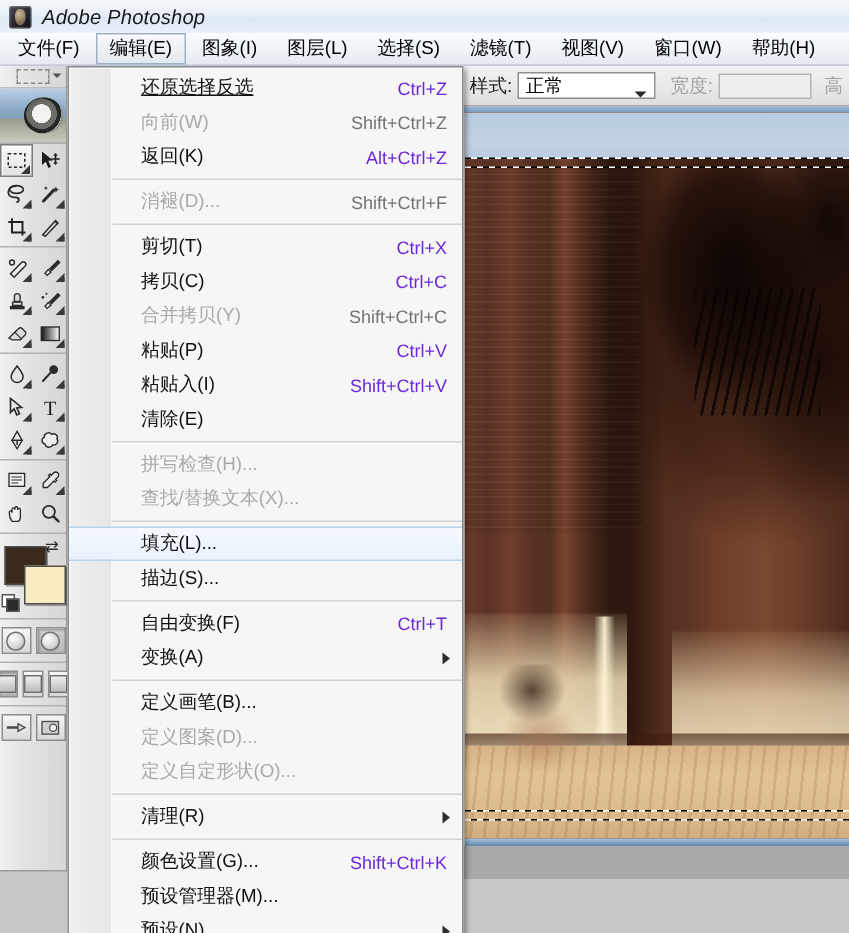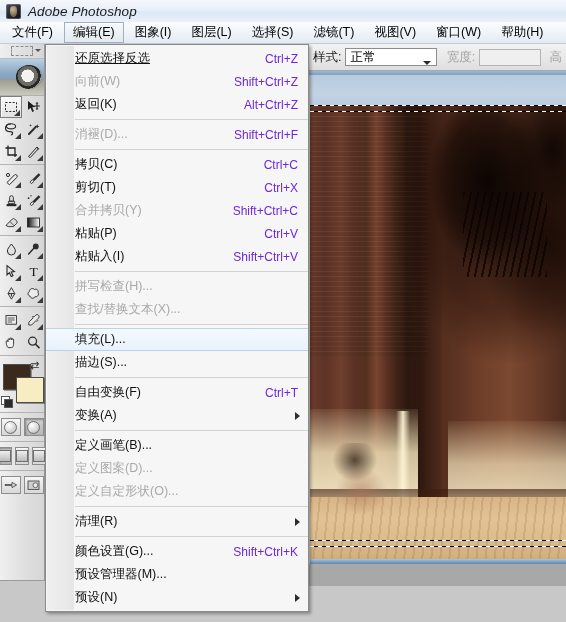--- a/index.html
+++ b/index.html
@@ -261,24 +261,24 @@
   #menu-gutter{
     position:absolute;left:1px;top:1px;bottom:1px;width:27px;
     background:linear-gradient(to right,#efefef,#e6e6e6);
     pointer-events:none;
   }
   .mi{
     position:relative;height:23px;display:flex;align-items:center;
     padding-left:29px;padding-right:10px;box-sizing:border-box;
     font-size:12.5px;color:#111;white-space:nowrap;
   }
-  .mi .lbl{flex:1;}
+  .mi .lbl{flex:1;padding-left:19px;}
   .mi .acc{color:#6d28d9;font-size:12px;margin-left:14px;}
   .mi.dis{color:#a9a9a9;}
-  .mi.dis .acc{color:#6d28d9;}
+  .mi.dis .acc{color:#737373;}
   .mi.hl{
     background:linear-gradient(to bottom,#f4f9fe,#e9f2fb);
     border-top:1px solid #b8d3ee;border-bottom:1px solid #b8d3ee;
     height:23px;
   }
   .mi .und{text-decoration:underline;}
   .mi .sub{
     position:absolute;right:8px;top:50%;margin-top:-4px;width:0;height:0;
     border-top:4px solid transparent;border-bottom:4px solid transparent;
     border-left:5px solid #2e2e2e;
@@ -598,39 +598,43 @@
     <div class="msep"></div>
 
     <div class="mi dis">
       <span class="lbl">消褪(D)...</span>
       <span class="acc">Shift+Ctrl+F</span>
     </div>
 
     <div class="msep"></div>
 
     <div class="mi">
+      <span class="lbl">剪切(T)</span>
+      <span class="acc">Ctrl+X</span>
+    </div>
+    <div class="mi">
       <span class="lbl">拷贝(C)</span>
       <span class="acc">Ctrl+C</span>
-    </div>
-    <div class="mi">
-      <span class="lbl">剪切(T)</span>
-      <span class="acc">Ctrl+X</span>
     </div>
     <div class="mi dis">
       <span class="lbl">合并拷贝(Y)</span>
       <span class="acc">Shift+Ctrl+C</span>
     </div>
     <div class="mi">
       <span class="lbl">粘贴(P)</span>
       <span class="acc">Ctrl+V</span>
     </div>
     <div class="mi">
       <span class="lbl">粘贴入(I)</span>
       <span class="acc">Shift+Ctrl+V</span>
     </div>
+    <div class="mi">
+      <span class="lbl">清除(E)</span>
+      <span class="acc"></span>
+    </div>
 
     <div class="msep"></div>
 
     <div class="mi dis">
       <span class="lbl">拼写检查(H)...</span>
       <span class="acc"></span>
     </div>
     <div class="mi dis">
       <span class="lbl">查找/替换文本(X)...</span>
       <span class="acc"></span>

